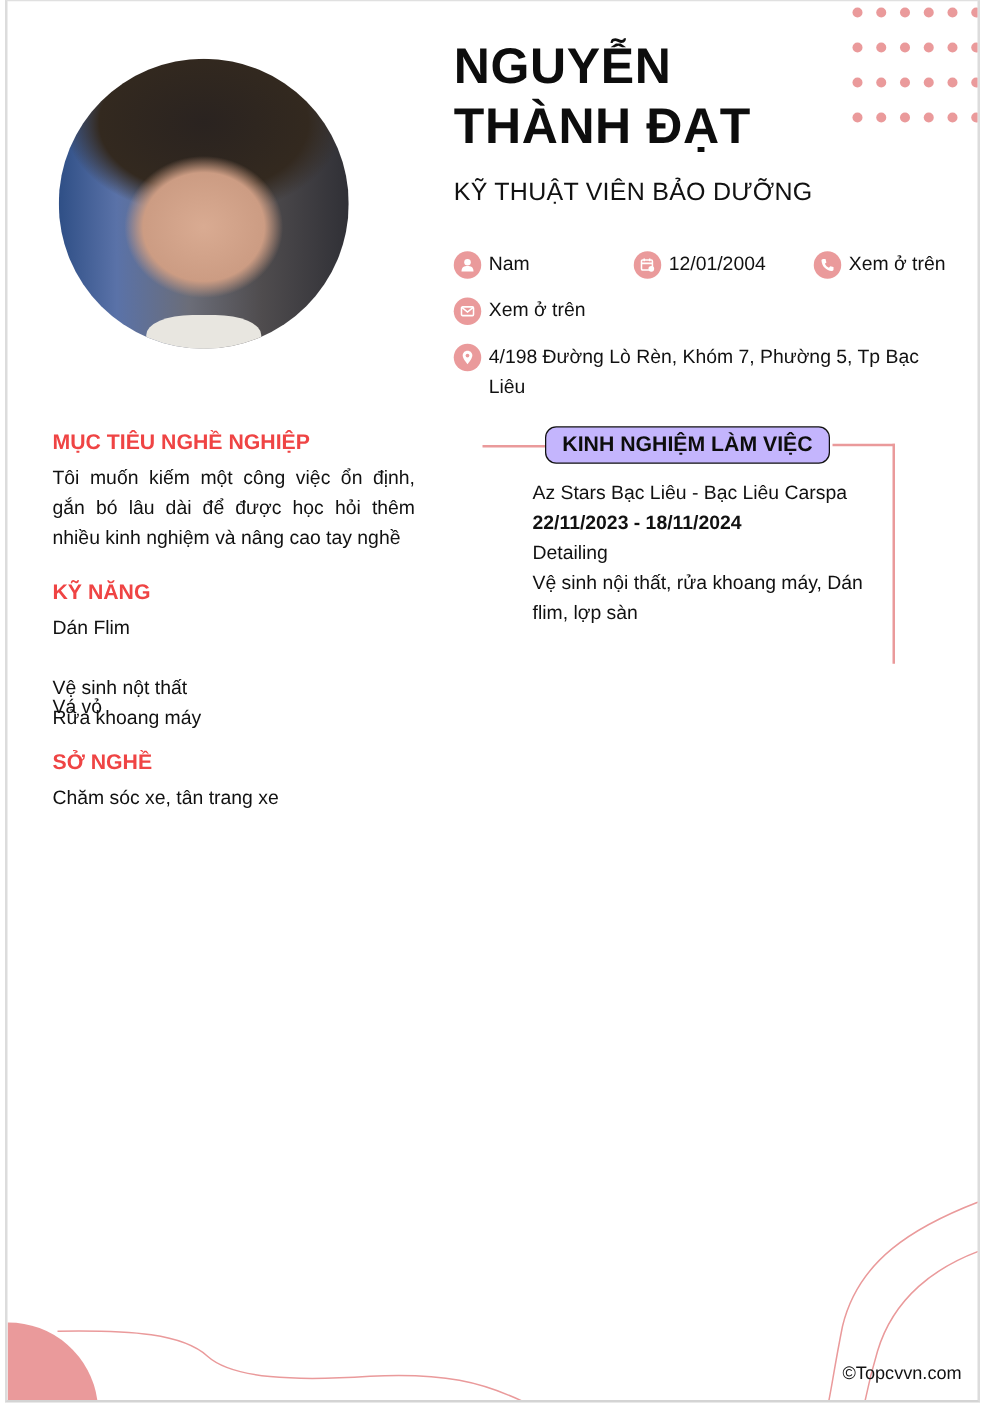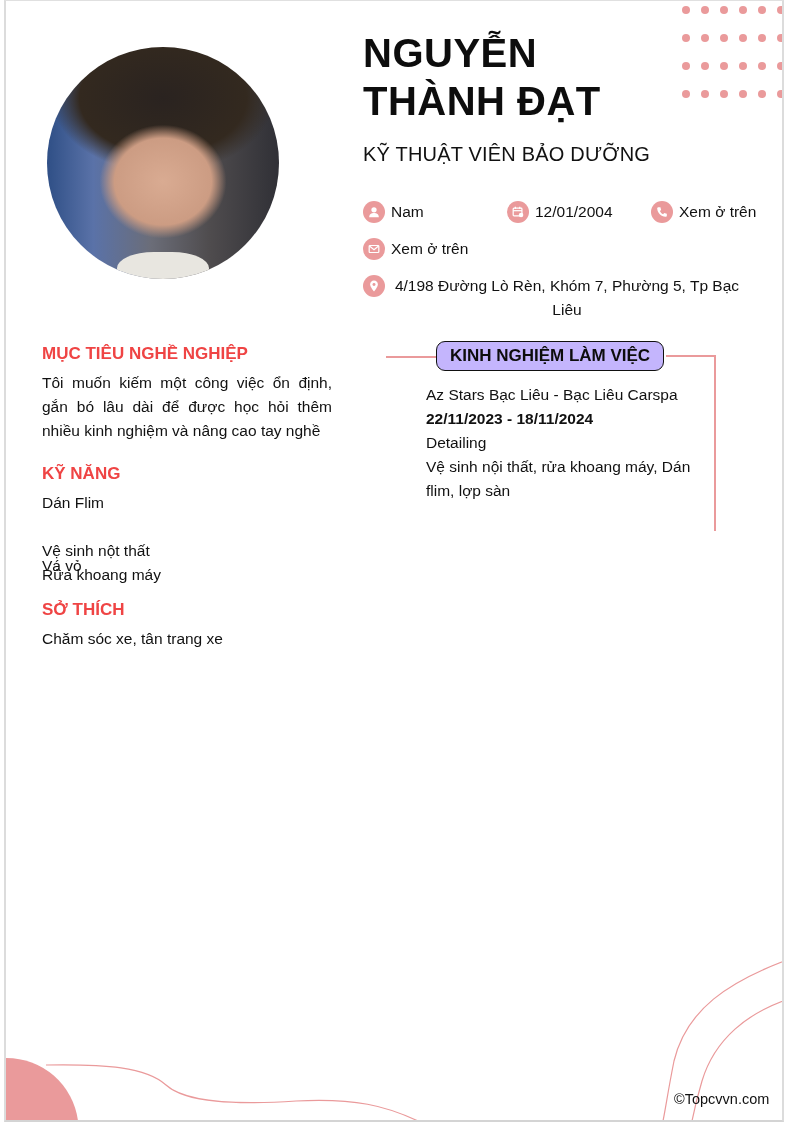--- a/index.html
+++ b/index.html
@@ -35,21 +35,21 @@
   .job-title {
     position: absolute; left: 357px; top: 142px;
     font-size: 20px; color: #111; letter-spacing: 0.2px;
   }
   .info { position: absolute; font-size: 15.5px; color: #111; display: flex; align-items: flex-start; }
   .icon-circle {
     width: 22px; height: 22px; border-radius: 50%; background: #ea9a9b;
     display: inline-flex; align-items: center; justify-content: center; flex-shrink: 0; margin-right: 6px;
   }
   .icon-circle svg { width: 14px; height: 14px; }
-  .info .txt { line-height: 24px; margin-top: -1px; text-align: center; }
+  .info .txt { line-height: 24px; margin-top: -1px; }
 
   .section-title {
     position: absolute; font-size: 17px; font-weight: bold; color: #ef4444;
   }
   .para {
     position: absolute; font-size: 15.5px; line-height: 24px; color: #111; text-align: justify;
   }
   .list-item { position: absolute; font-size: 15.5px; color: #111; }
 
   .exp-line-left { position: absolute; left: 380px; top: 355px; width: 52px; height: 2px; background: #ea9a9b; }
@@ -158,21 +158,21 @@
 
   <div class="section-title" style="left:36px; top:343px;">MỤC TIÊU NGHỀ NGHIỆP</div>
   <div class="para" style="left:36px; top:370px; width:290px;">Tôi muốn kiếm một công việc ổn định, gắn bó lâu dài để được học hỏi thêm nhiều kinh nghiệm và nâng cao tay nghề</div>
 
   <div class="section-title" style="left:36px; top:463px;">KỸ NĂNG</div>
   <div class="list-item" style="left:36px; top:493px;">Dán Flim</div>
   <div class="list-item" style="left:36px; top:517px;margin-top:39px;">Vá vỏ</div>
   <div class="list-item" style="left:36px; top:541px;">Vệ sinh nột thất</div>
   <div class="list-item" style="left:36px; top:565px;">Rửa khoang máy</div>
 
-  <div class="section-title" style="left:36px; top:599px;">SỞ THÍCH</div>
+  <div class="section-title" style="left:36px; top:599px;">SỞ NGHỀ</div>
   <div class="list-item" style="left:36px; top:629px;">Chăm sóc xe, tân trang xe</div>
 
   <div class="exp-line-left"></div>
   <div class="exp-line-right"></div>
   <div class="exp-line-down"></div>
   <div class="exp-badge">KINH NGHIỆM LÀM VIỆC</div>
 
   <div class="exp-text" style="top:382px;">Az Stars Bạc Liêu - Bạc Liêu Carspa</div>
   <div class="exp-text bold" style="top:406px;">22/11/2023 - 18/11/2024</div>
   <div class="exp-text" style="top:430px;">Detailing</div>

